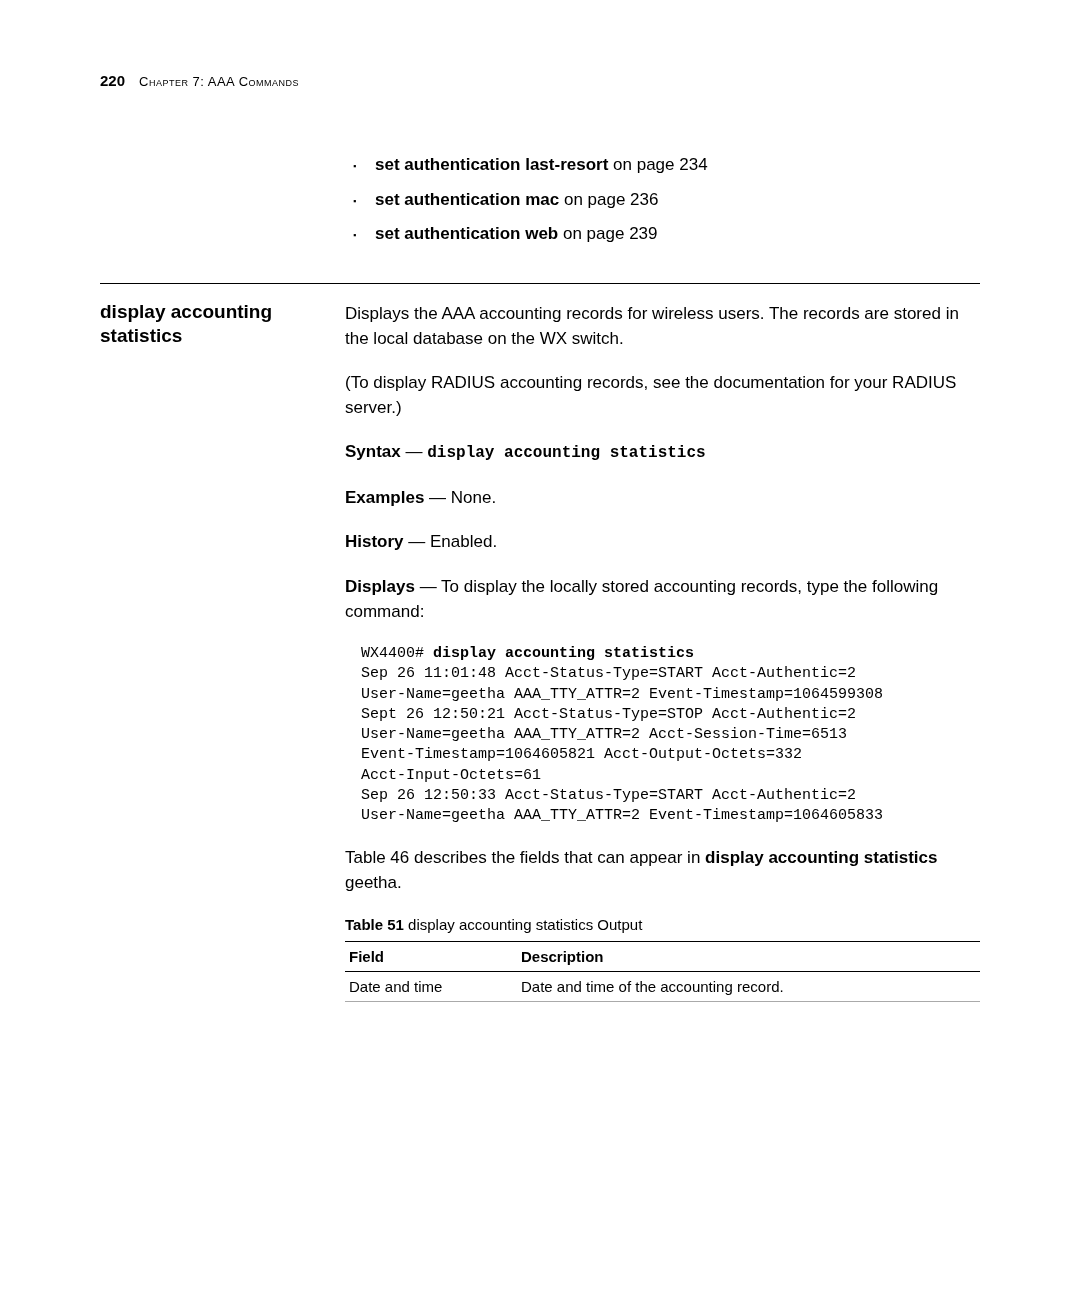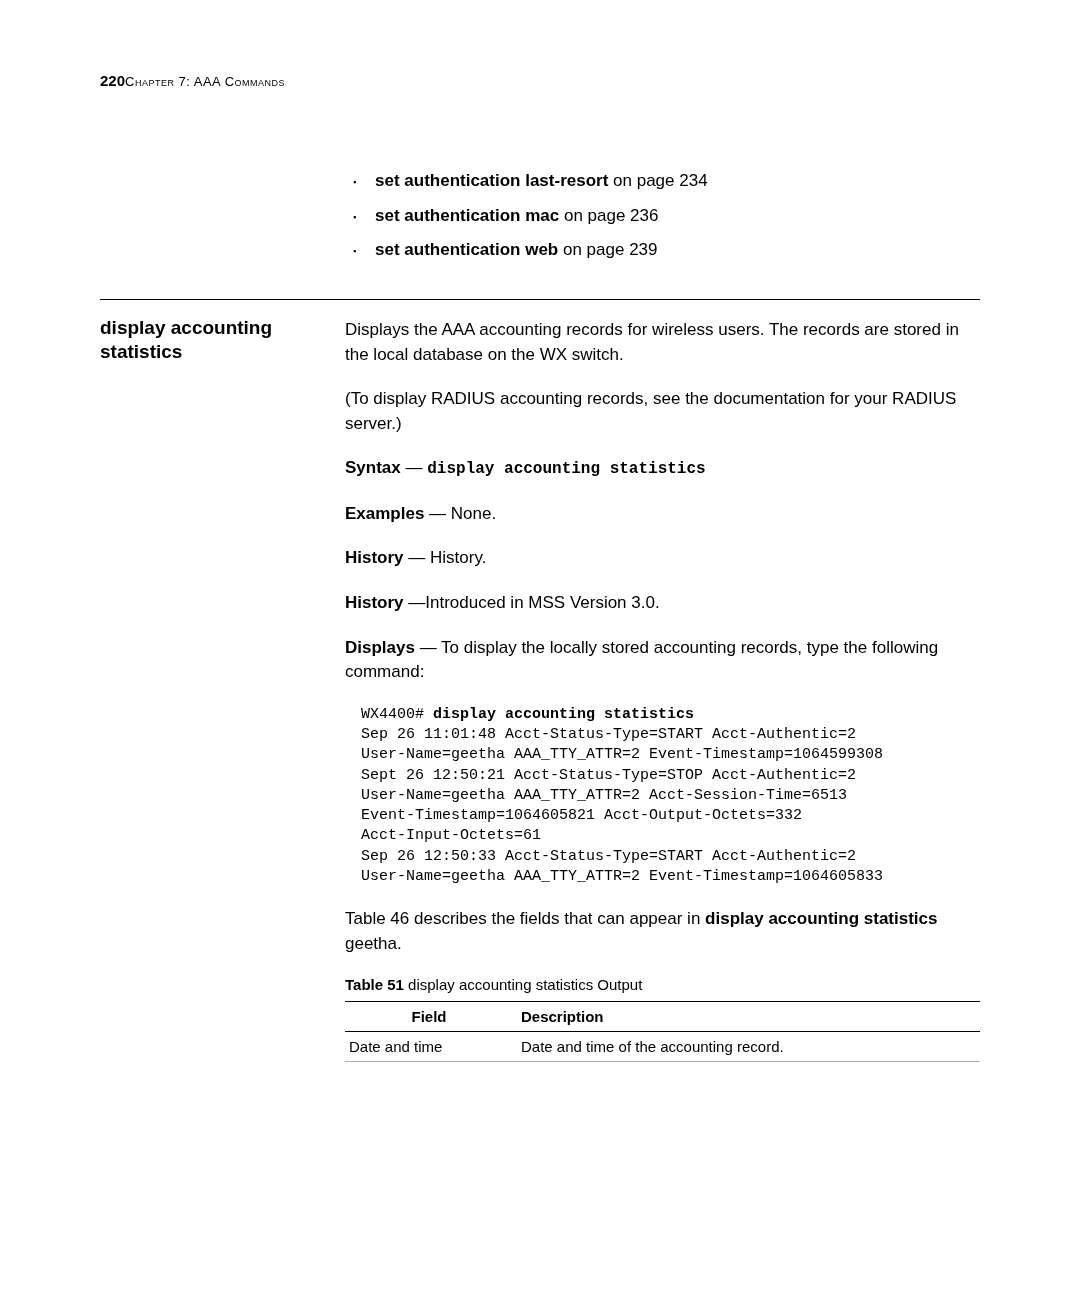--- a/index.html
+++ b/index.html
@@ -10,21 +10,22 @@
     height: 1296px;
     background: #fff;
     color: #000;
   }
   .page {
     padding: 72px 100px 40px 100px;
   }
   .header-row {
     display: flex;
     align-items: baseline;
-    margin-bottom: 80px;
+    gap: 14px;
+    margin-bottom: 64px;
   }
   .page-number {
     font-weight: 700;
     font-size: 15px;
   }
   .chapter-title {
     font-size: 13px;
     font-variant: small-caps;
     letter-spacing: 0.5px;
   }
@@ -107,21 +108,21 @@
   .data-table th {
     text-align: left;
     font-weight: 700;
     font-size: 15px;
     padding: 6px 8px 6px 4px;
   }
   .data-table td {
     font-size: 15px;
     padding: 6px 8px 6px 4px;
   }
-  .data-table .col-field { width: 160px; text-align: center; }
+  .data-table .col-field { width: 160px; }
 </style>
 </head>
 <body>
 
 <div class="page">
 
   <div class="header-row">
     <span class="page-number">220</span>
     <span class="chapter-title">Chapter 7: AAA Commands</span>
   </div>
@@ -157,26 +158,23 @@
         <span class="para-label">Syntax</span>
         <span> — </span>
         <span class="mono">display accounting statistics</span>
       </p>
 
       <p class="para">
         <span class="para-label">Examples</span><span> — None.</span>
       </p>
 
       <p class="para">
-        <span class="para-label">History</span><span> — History.</span>
-      </p>
-
-      <p class="para">
-        <span class="para-label">History</span><span> —Introduced in MSS Version 3.0.</span>
-      </p>
+        <span class="para-label">History</span><span> — Enabled.</span>
+      </p>
+
 
       <p class="para">
         <span class="para-label">Displays</span><span> — To display the locally stored accounting records, type the following command:</span>
       </p>
 
       <div class="code-block"><span class="prompt">WX4400# </span><span class="cmd">display accounting statistics</span>
 <span class="out">Sep 26 11:01:48 Acct-Status-Type=START Acct-Authentic=2
 User-Name=geetha AAA_TTY_ATTR=2 Event-Timestamp=1064599308
 Sept 26 12:50:21 Acct-Status-Type=STOP Acct-Authentic=2
 User-Name=geetha AAA_TTY_ATTR=2 Acct-Session-Time=6513

